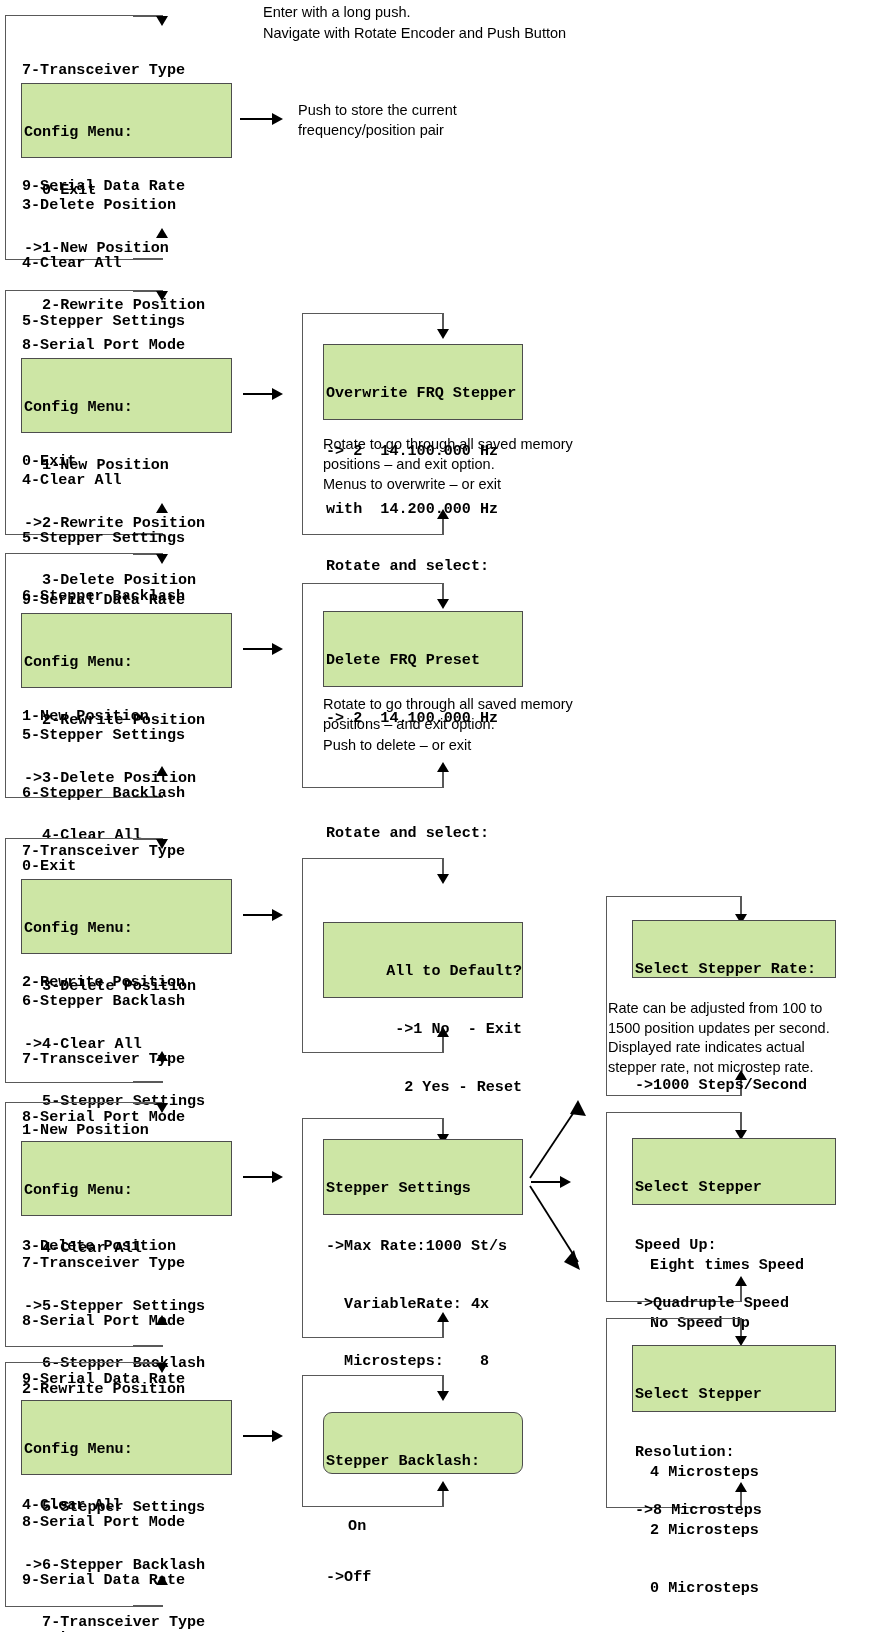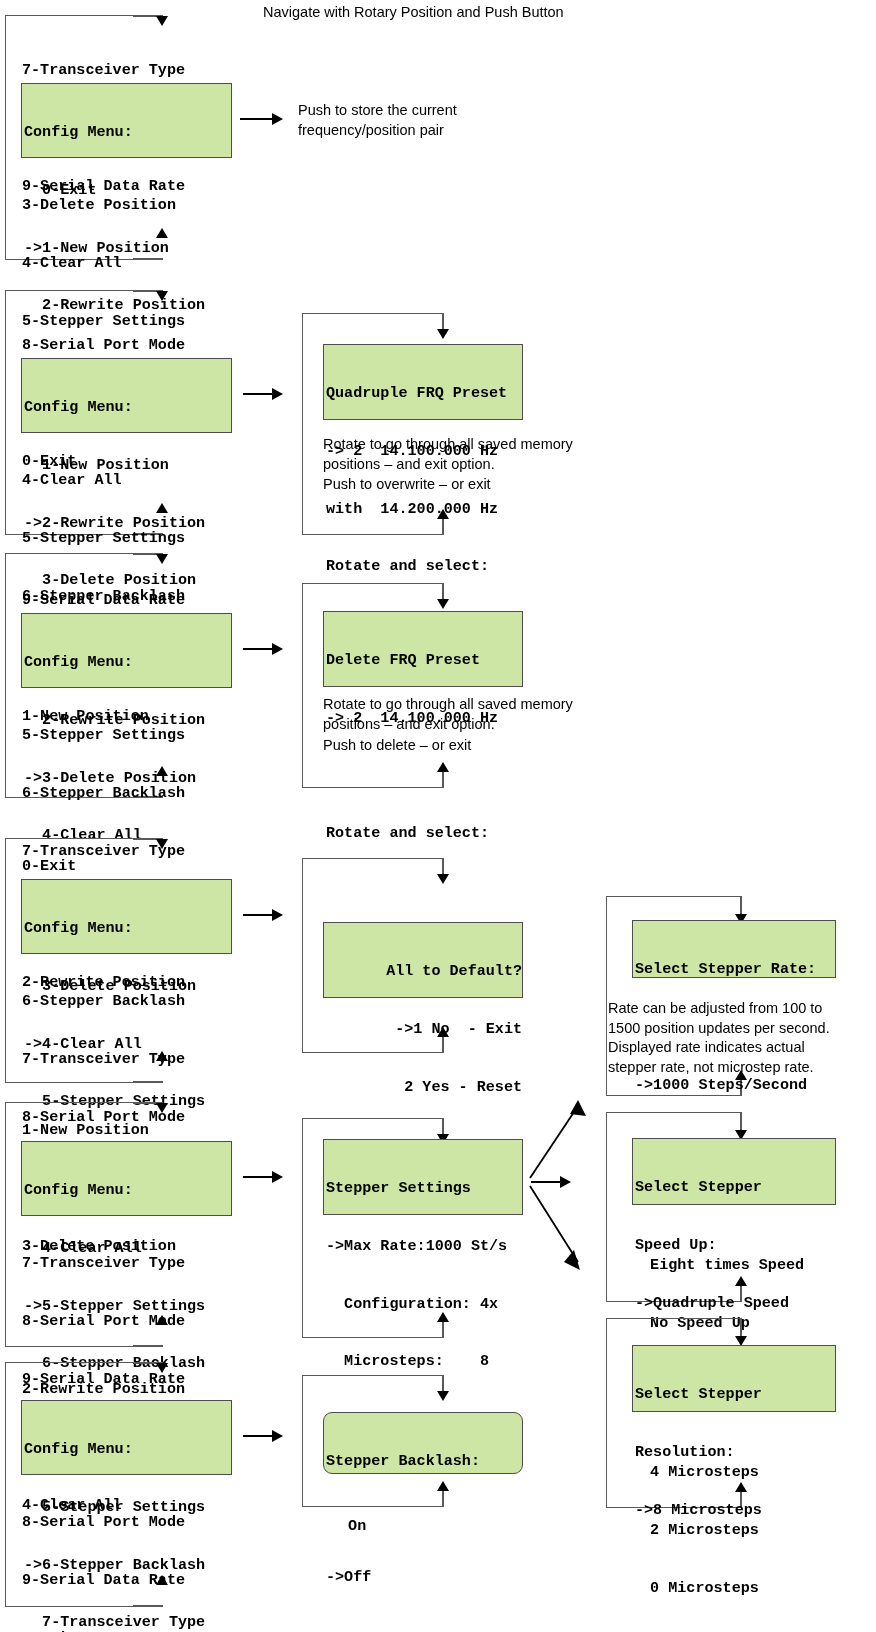--- a/index.html
+++ b/index.html
@@ -43,21 +43,22 @@
              border-bottom:6px solid transparent;border-left:11px solid #000;}
 
   
   #diagonals{position:absolute;left:0;top:0;width:876px;height:1632px;
              pointer-events:none;}
 </style>
 </head>
 <body>
 
 <div class="abs" id="header">
-  <div class="sub">Navigate with Rotary Position and Push Button</div>
+  <div class="sub">Enter with a long push.</div>
+  <div class="sub">Navigate with Rotate Encoder and Push Button</div>
 </div>
 
 <svg id="diagonals">
 
   <line x1="530" y1="1178" x2="578" y2="1106" stroke="#000" stroke-width="1.8"></line>
   <polygon points="578,1100 586,1116 570,1114" fill="#000"></polygon>
 
   <line x1="530" y1="1186" x2="578" y2="1262" stroke="#000" stroke-width="1.8"></line>
   <polygon points="580,1270 564,1262 574,1250" fill="#000"></polygon>
 </svg>
@@ -118,28 +119,28 @@
 <div class="abs hline-b" style="left:243px;top:393px;width:32px;"></div>
 <div class="abs arr-right" style="left:272px;top:388px;"></div>
 
 <div class="abs loop" style="left:302px;top:313px;width:142px;height:222px;border-right:none;"></div>
 <div class="abs vline" style="left:442px;top:313px;height:18px;"></div>
 <div class="abs arr-down" style="left:437px;top:329px;"></div>
 <div class="abs vline" style="left:442px;top:519px;height:16px;"></div>
 <div class="abs arr-up" style="left:437px;top:509px;"></div>
 
 <div class="abs lcd mono" style="left:323px;top:344px;width:200px;height:76px;padding:1px 0 0 2px;">
-  <div>Quadruple FRQ Preset</div>
+  <div>Overwrite FRQ Stepper</div>
   <div>-&gt; 2  14.100.000 Hz</div>
   <div>with  14.200.000 Hz</div>
   <div>Rotate and select:</div>
 </div>
 <div class="abs note" style="left:323px;top:434px;width:290px;">Rotate to go through all saved memory
 positions – and exit option.</div>
-<div class="abs note" style="left:323px;top:474px;width:290px;">Push to overwrite – or exit</div>
+<div class="abs note" style="left:323px;top:474px;width:290px;">Menus to overwrite – or exit</div>
 
 <div class="abs loop" style="left:5px;top:553px;width:130px;height:245px;border-right:none;"></div>
 <div class="abs hline" style="left:133px;top:553px;width:30px;"></div>
 <div class="abs arr-down" style="left:156px;top:554px;"></div>
 <div class="abs hline" style="left:133px;top:796px;width:30px;"></div>
 <div class="abs arr-up" style="left:156px;top:766px;"></div>
 
 <div class="abs mono" style="left:22px;top:553px;width:230px;">
   <div>9-Serial Data Rate</div>
   <div>0-Exit</div>
@@ -262,21 +263,21 @@
 
 <div class="abs loop" style="left:302px;top:1118px;width:142px;height:220px;border-right:none;"></div>
 <div class="abs vline" style="left:442px;top:1118px;height:18px;"></div>
 <div class="abs arr-down" style="left:437px;top:1134px;"></div>
 <div class="abs vline" style="left:442px;top:1322px;height:16px;"></div>
 <div class="abs arr-up" style="left:437px;top:1312px;"></div>
 
 <div class="abs lcd mono" style="left:323px;top:1139px;width:200px;height:76px;padding:1px 0 0 2px;">
   <div>Stepper Settings</div>
   <div>-&gt;Max Rate:1000 St/s</div>
-  <div>  Configuration: 4x</div>
+  <div>  VariableRate: 4x</div>
   <div>  Microsteps:    8</div>
 </div>
 
 <div class="abs hline-b" style="left:531px;top:1181px;width:32px;"></div>
 <div class="abs arr-right" style="left:560px;top:1176px;"></div>
 
 <div class="abs loop" style="left:606px;top:1112px;width:136px;height:190px;border-right:none;"></div>
 <div class="abs vline" style="left:740px;top:1112px;height:20px;"></div>
 <div class="abs arr-down" style="left:735px;top:1130px;"></div>
 <div class="abs vline" style="left:740px;top:1286px;height:16px;"></div>

